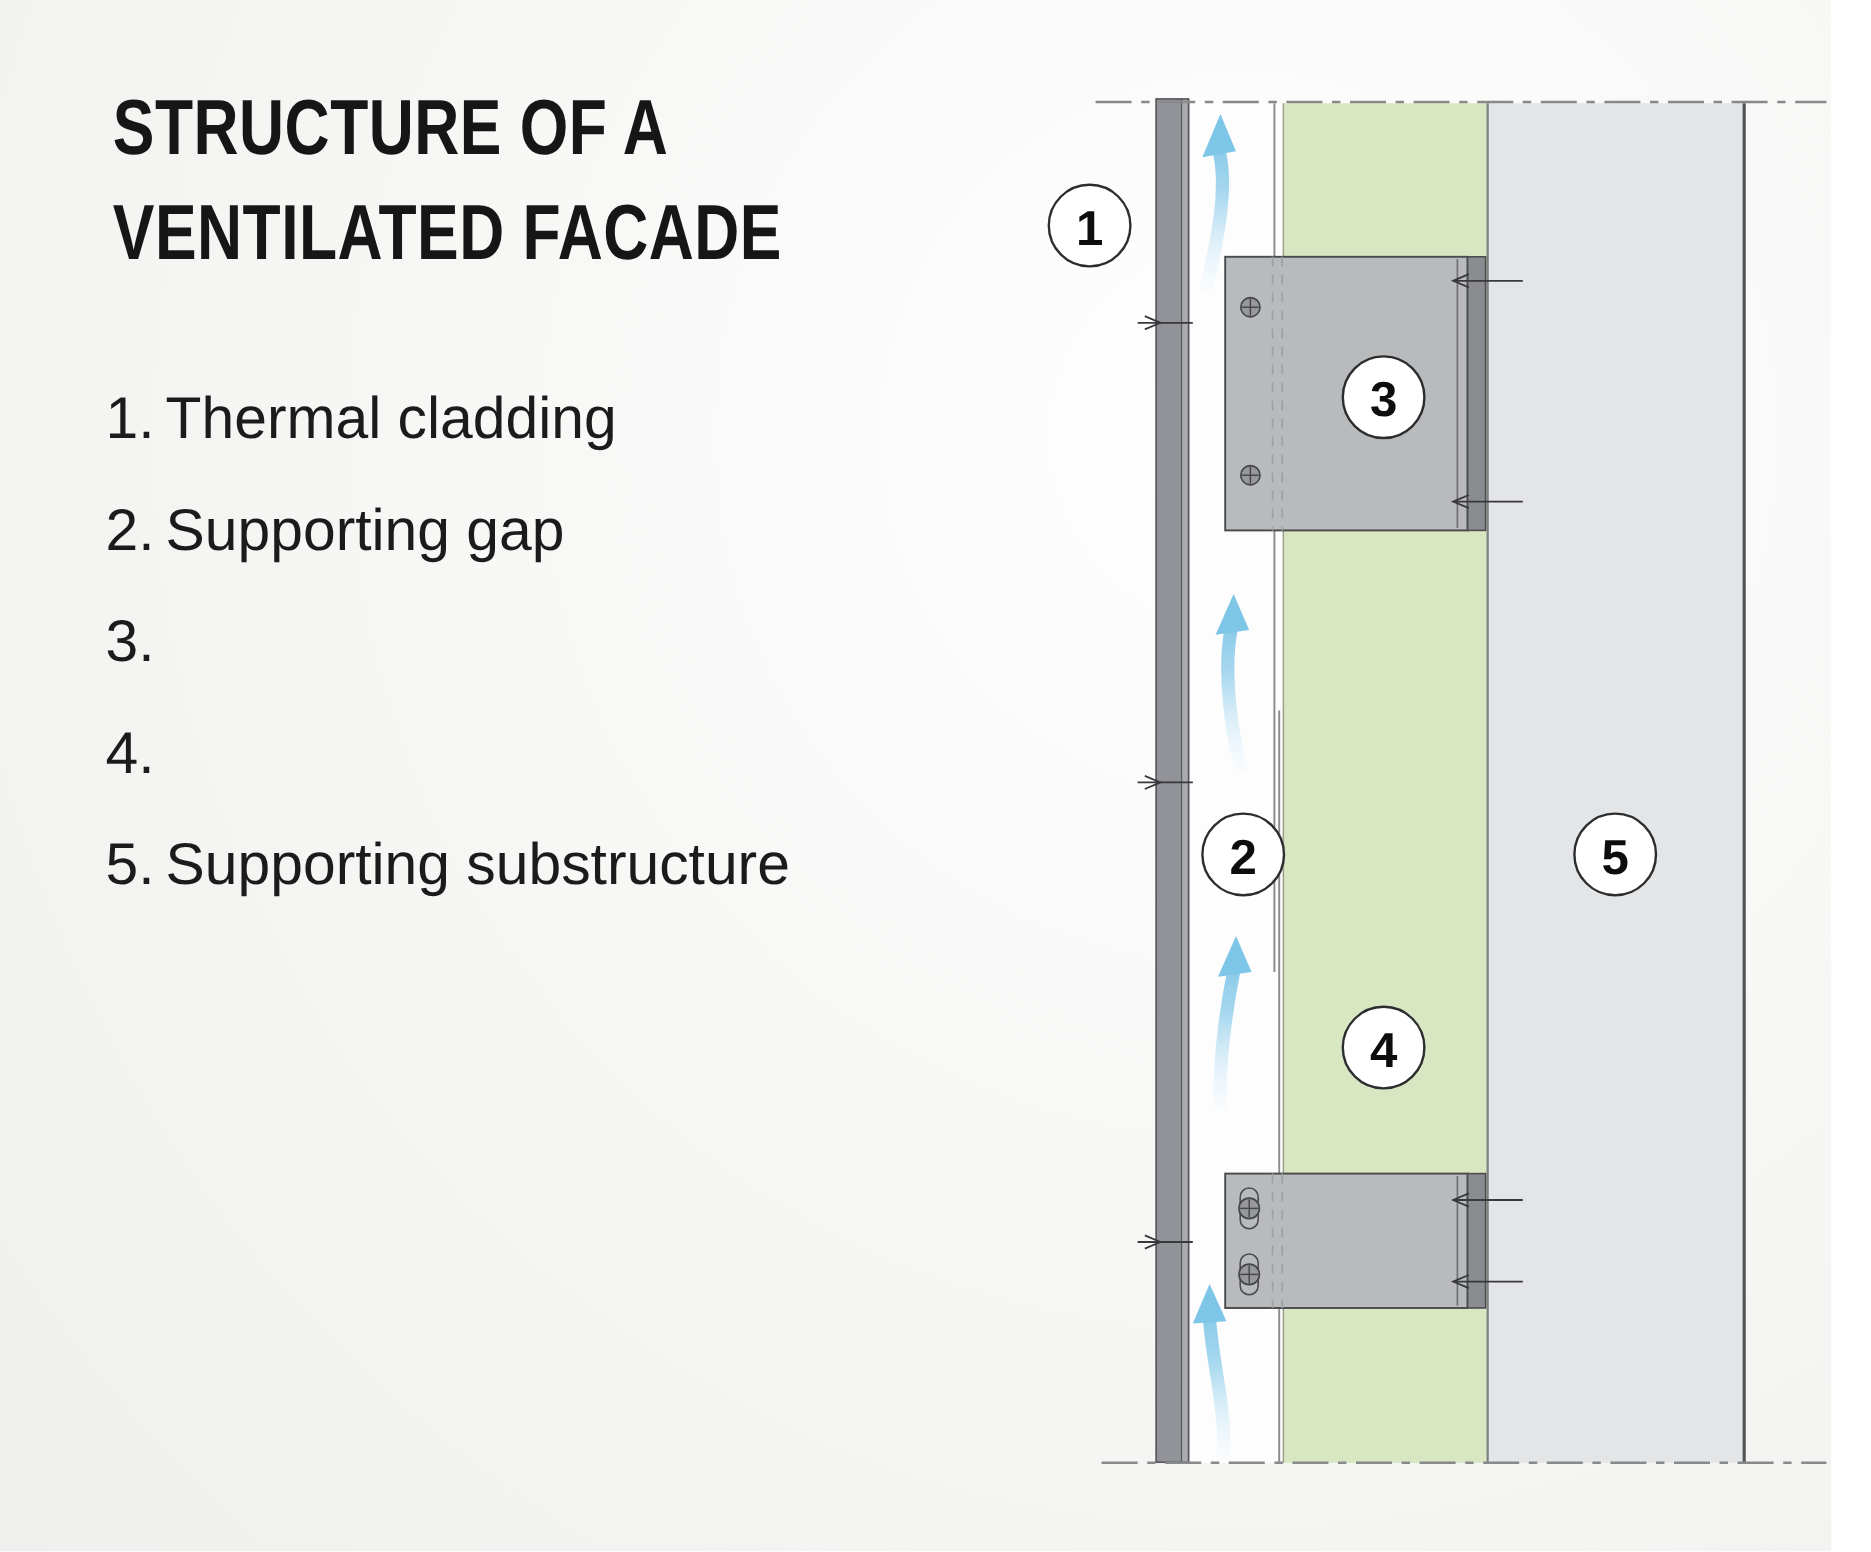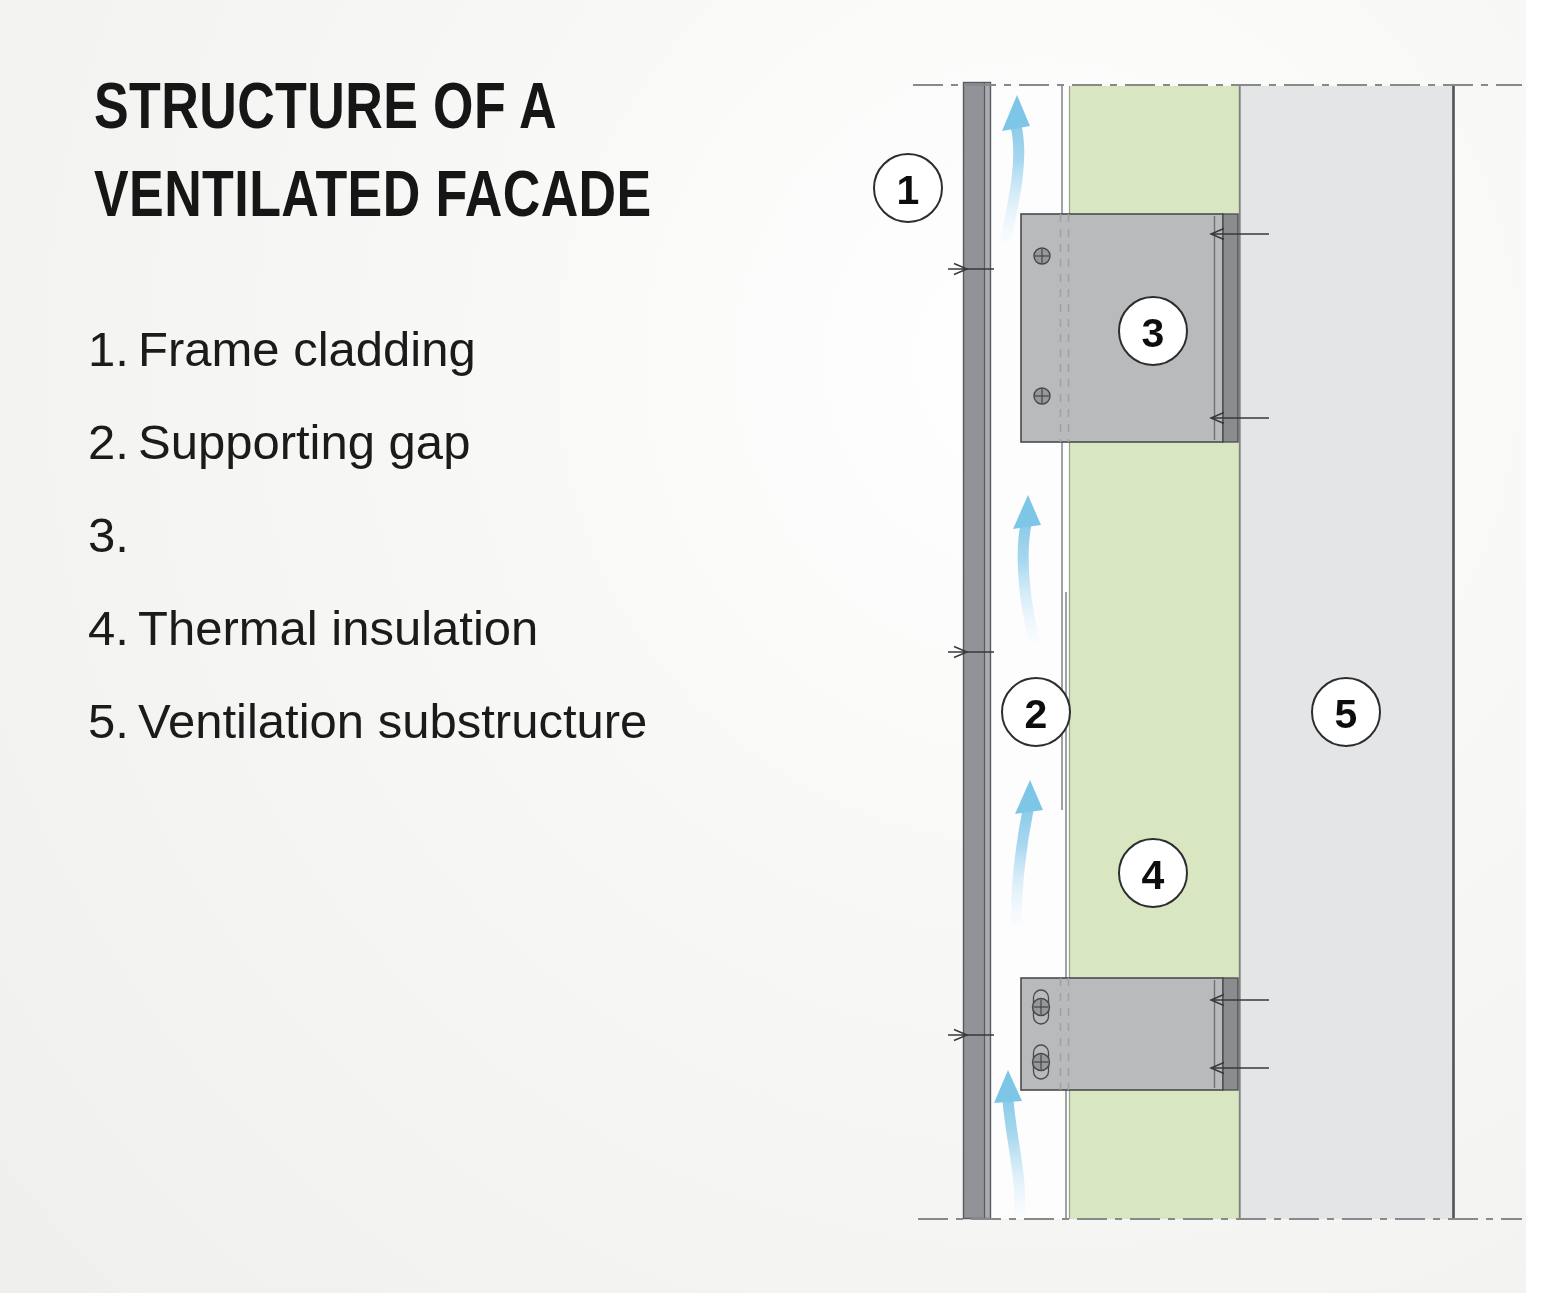--- a/index.html
+++ b/index.html
@@ -177,36 +177,35 @@
   </svg>
 
   <div class="title-block">
     <div>STRUCTURE OF A</div>
     <div>VENTILATED FACADE</div>
   </div>
 
   <div class="legend">
     <div class="legend-item">
       <span class="num">1.</span>
-      <span class="label">Frame cladding</span>
+      <span class="label">Thermal cladding</span>
     </div>
     <div class="legend-item">
       <span class="num">2.</span>
       <span class="label">Supporting gap</span>
     </div>
     <div class="legend-item">
       <span class="num">3.</span>
     </div>
     <div class="legend-item">
       <span class="num">4.</span>
-      <span class="label">Thermal insulation</span>
     </div>
     <div class="legend-item">
       <span class="num">5.</span>
-      <span class="label">Ventilation substructure</span>
+      <span class="label">Supporting substructure</span>
     </div>
   </div>
 
   <div class="callout" style="left:873px;top:153px;">1</div>
   <div class="callout" style="left:1001px;top:677px;">2</div>
   <div class="callout" style="left:1118px;top:296px;">3</div>
   <div class="callout" style="left:1118px;top:838px;">4</div>
   <div class="callout" style="left:1311px;top:677px;">5</div>
 
 </div>

